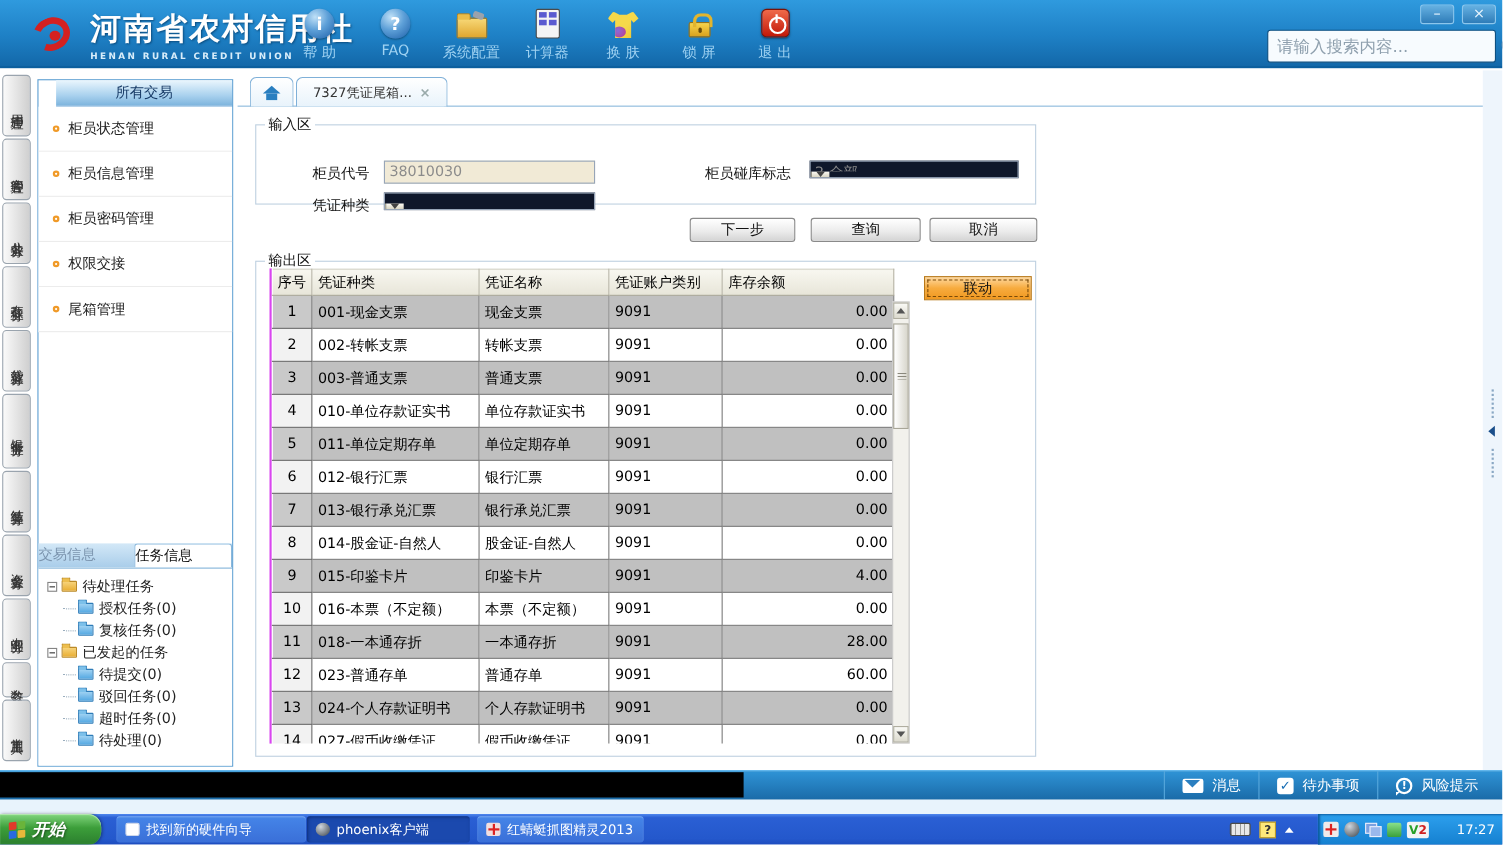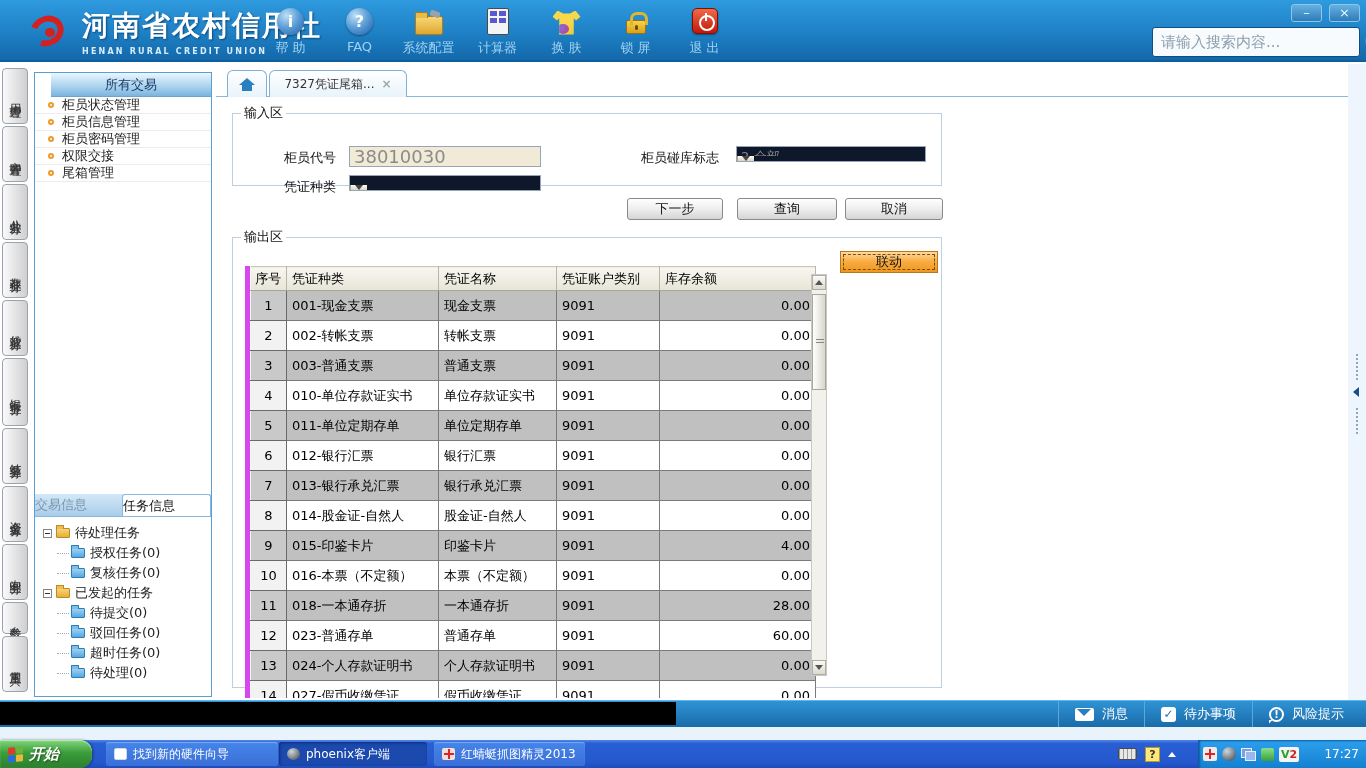--- a/index.html
+++ b/index.html
@@ -88,21 +88,21 @@
 
   
   .sidebar { position:absolute; left:34px; top:8px; width:178px; height:625px;
     border:1px solid #5b9ed2; background:#fff; }
   .sb-header { height:24px; background:linear-gradient(180deg,#eaf6fd,#a9d1ee 60%,#7db4dd);
     color:#173a66; text-align:center; line-height:24px; font-size:13px; border-bottom:1px solid #6aa4d4;margin-left:16px; }
   .sb-group { height:26px; background:linear-gradient(180deg,#fdfdfd,#dfdfdf); border-bottom:1px solid #c8c8c8;
     display:flex; align-items:center; font-size:14px; color:#222; cursor:pointer; }
   .tri-down { width:0; height:0; border-left:5px solid transparent; border-right:5px solid transparent;
     border-top:7px solid #f09020; margin:0 8px 0 12px; }
-  .sb-item { height:17px; display:flex; align-items:center; border-bottom:1px solid #ececec;
+  .sb-item { height:41px; display:flex; align-items:center; border-bottom:1px solid #ececec;
     font-size:13px; color:#222; cursor:pointer; background:#fff; }
   .ring { width:6px; height:6px; border:2px solid #f09a28; border-radius:50%; margin:0 8px 0 13px; }
 
   .sb-bottom { position:absolute; left:0; right:0; top:421px; bottom:0; }
   .sb-tabs { height:22px; display:flex; background:linear-gradient(180deg,#d3e8f7,#a9cdea); }
   .sb-tab { flex:1; text-align:left; line-height:22px; font-size:13px; color:#7b94ae; cursor:pointer; }
   .sb-tab.active { background:#fff; color:#111; border:1px solid #8ab8dc; border-bottom:none; border-radius:3px 3px 0 0; }
   .task-tree { position:absolute; left:0; right:0; top:22px; bottom:0; background:#fff;
     border-top:1px solid #8ab8dc; padding:6px 0 0 8px; overflow:hidden; }
   .tree-node { display:flex; align-items:center; height:20px; font-size:13px; color:#222; cursor:pointer; }
@@ -131,34 +131,34 @@
     border-left:8px solid transparent; border-right:8px solid transparent; border-bottom:7px solid #2a7fc0; }
   .house::after { content:''; position:absolute; left:3px; top:7px; width:10px; height:6px; background:#2a7fc0; }
 
   fieldset.area { position:absolute; left:232px; width:710px; border:1px solid #bed0e0; background:#fff; padding:0; }
   fieldset.area legend { font-size:13px; color:#111; margin-left:8px; padding:0 3px; }
   .fs-input { top:40px; height:82px; }
   .fs-output { top:164px; height:460px; }
 
   .fld-label { position:absolute; font-size:13px; color:#111; white-space:nowrap; }
   .txt-input { position:absolute; height:21px; background:#f1ead6; border:1px solid #97a5b8;
-    color:#8b8b8b; font-size:18px; padding:0 4px; font-family:inherit; }
+    color:#8b8b8b; font-size:13px; padding:0 4px; font-family:inherit; }
   .select { position:absolute; height:16px; background:#0f172a; border:1px solid #97a5b8; display:flex; cursor:pointer;flex-direction:column; }
   .select .val { flex:1; padding:1px 4px; color:#8b8b8b; font-size:13px; overflow:hidden; white-space:nowrap; }
   .select .sbtn { width:17px; background:linear-gradient(180deg,#fbfaf4,#d9d5c2); border-left:1px solid #a9a593;
     display:flex; align-items:center; justify-content:center; }
   .select .sbtn::after { content:''; width:0; height:0; border-left:4px solid transparent;
     border-right:4px solid transparent; border-top:5px solid #444; }
 
   .cmd-btn { position:absolute; height:22px; background:linear-gradient(180deg,#ffffff,#ececec 55%,#d4d4d4);
     border:1px solid #8a8a8a; border-radius:3px; font-size:13px; color:#111; font-family:inherit; cursor:pointer; }
 
   
-  .tbl-wrap { position:absolute; left:245px; top:202px; width:614px; height:432px; overflow:hidden;
-    border-left:5px solid #d946ef; }
+  .tbl-wrap { position:absolute; left:245px; top:180px; width:614px; height:432px; overflow:hidden;
+    border-left:2px solid #d946ef; }
   table.vtable { border-collapse:collapse; table-layout:fixed; width:565px; }
   .vtable th { height:24px; background:linear-gradient(180deg,#f8f7f0,#e7e5d8); border-right:1px solid #b8b6a8;
     border-bottom:1px solid #a8a698; border-top:1px solid #c8c6b8; font-weight:normal; font-size:13px;
     text-align:left; padding:0 5px; color:#000; white-space:nowrap; }
   .vtable th:first-child { text-align:center; padding:0; }
   .vtable td { height:30px; border-right:1px solid #7b7b7b; border-bottom:1px solid #7b7b7b;
     font-size:13px; padding:0 5px; color:#000; white-space:nowrap; overflow:hidden; }
   tr.r-gray td { background:#c0c0c0; }
   tr.r-white td { background:#ffffff; }
   td.c-num { text-align:center; padding:0;

